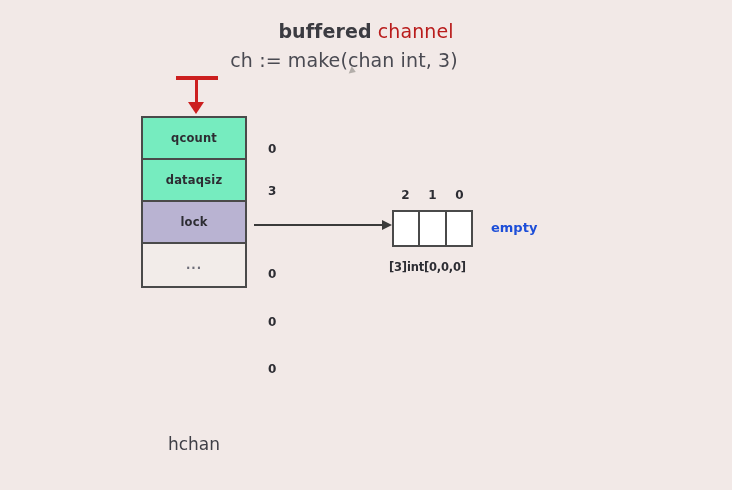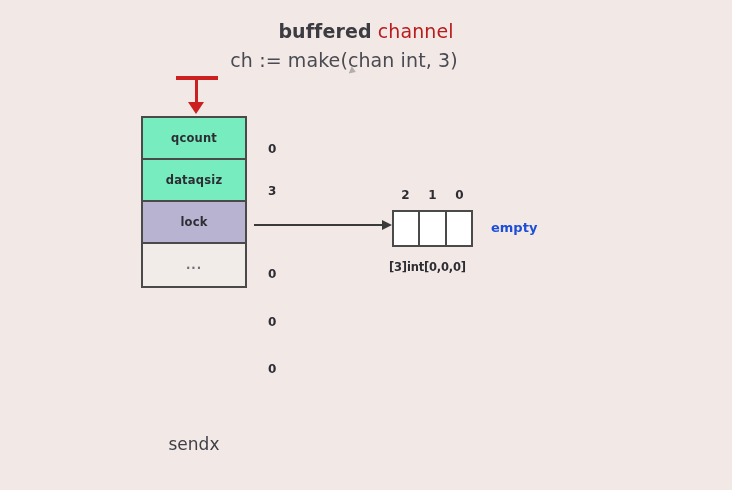--- a/index.html
+++ b/index.html
@@ -217,21 +217,21 @@
     <div class="hchan-row purple">lock</div>
     <div class="hchan-row plain">...</div>
   </div>
 
   <div class="value" style="top:142px;">0</div>
   <div class="value" style="top:184px;">3</div>
   <div class="value" style="top:267px;">0</div>
   <div class="value" style="top:315px;">0</div>
   <div class="value" style="top:362px;">0</div>
 
-  <div class="hchan-caption">sendx</div>
+  <div class="hchan-caption">hchan</div>
 
   <div class="buf-arrow">
     <div class="line"></div>
     <div class="head"></div>
   </div>
 
   <div class="buffer-indices">
     <div class="idx">2</div>
     <div class="idx">1</div>
     <div class="idx">0</div>

